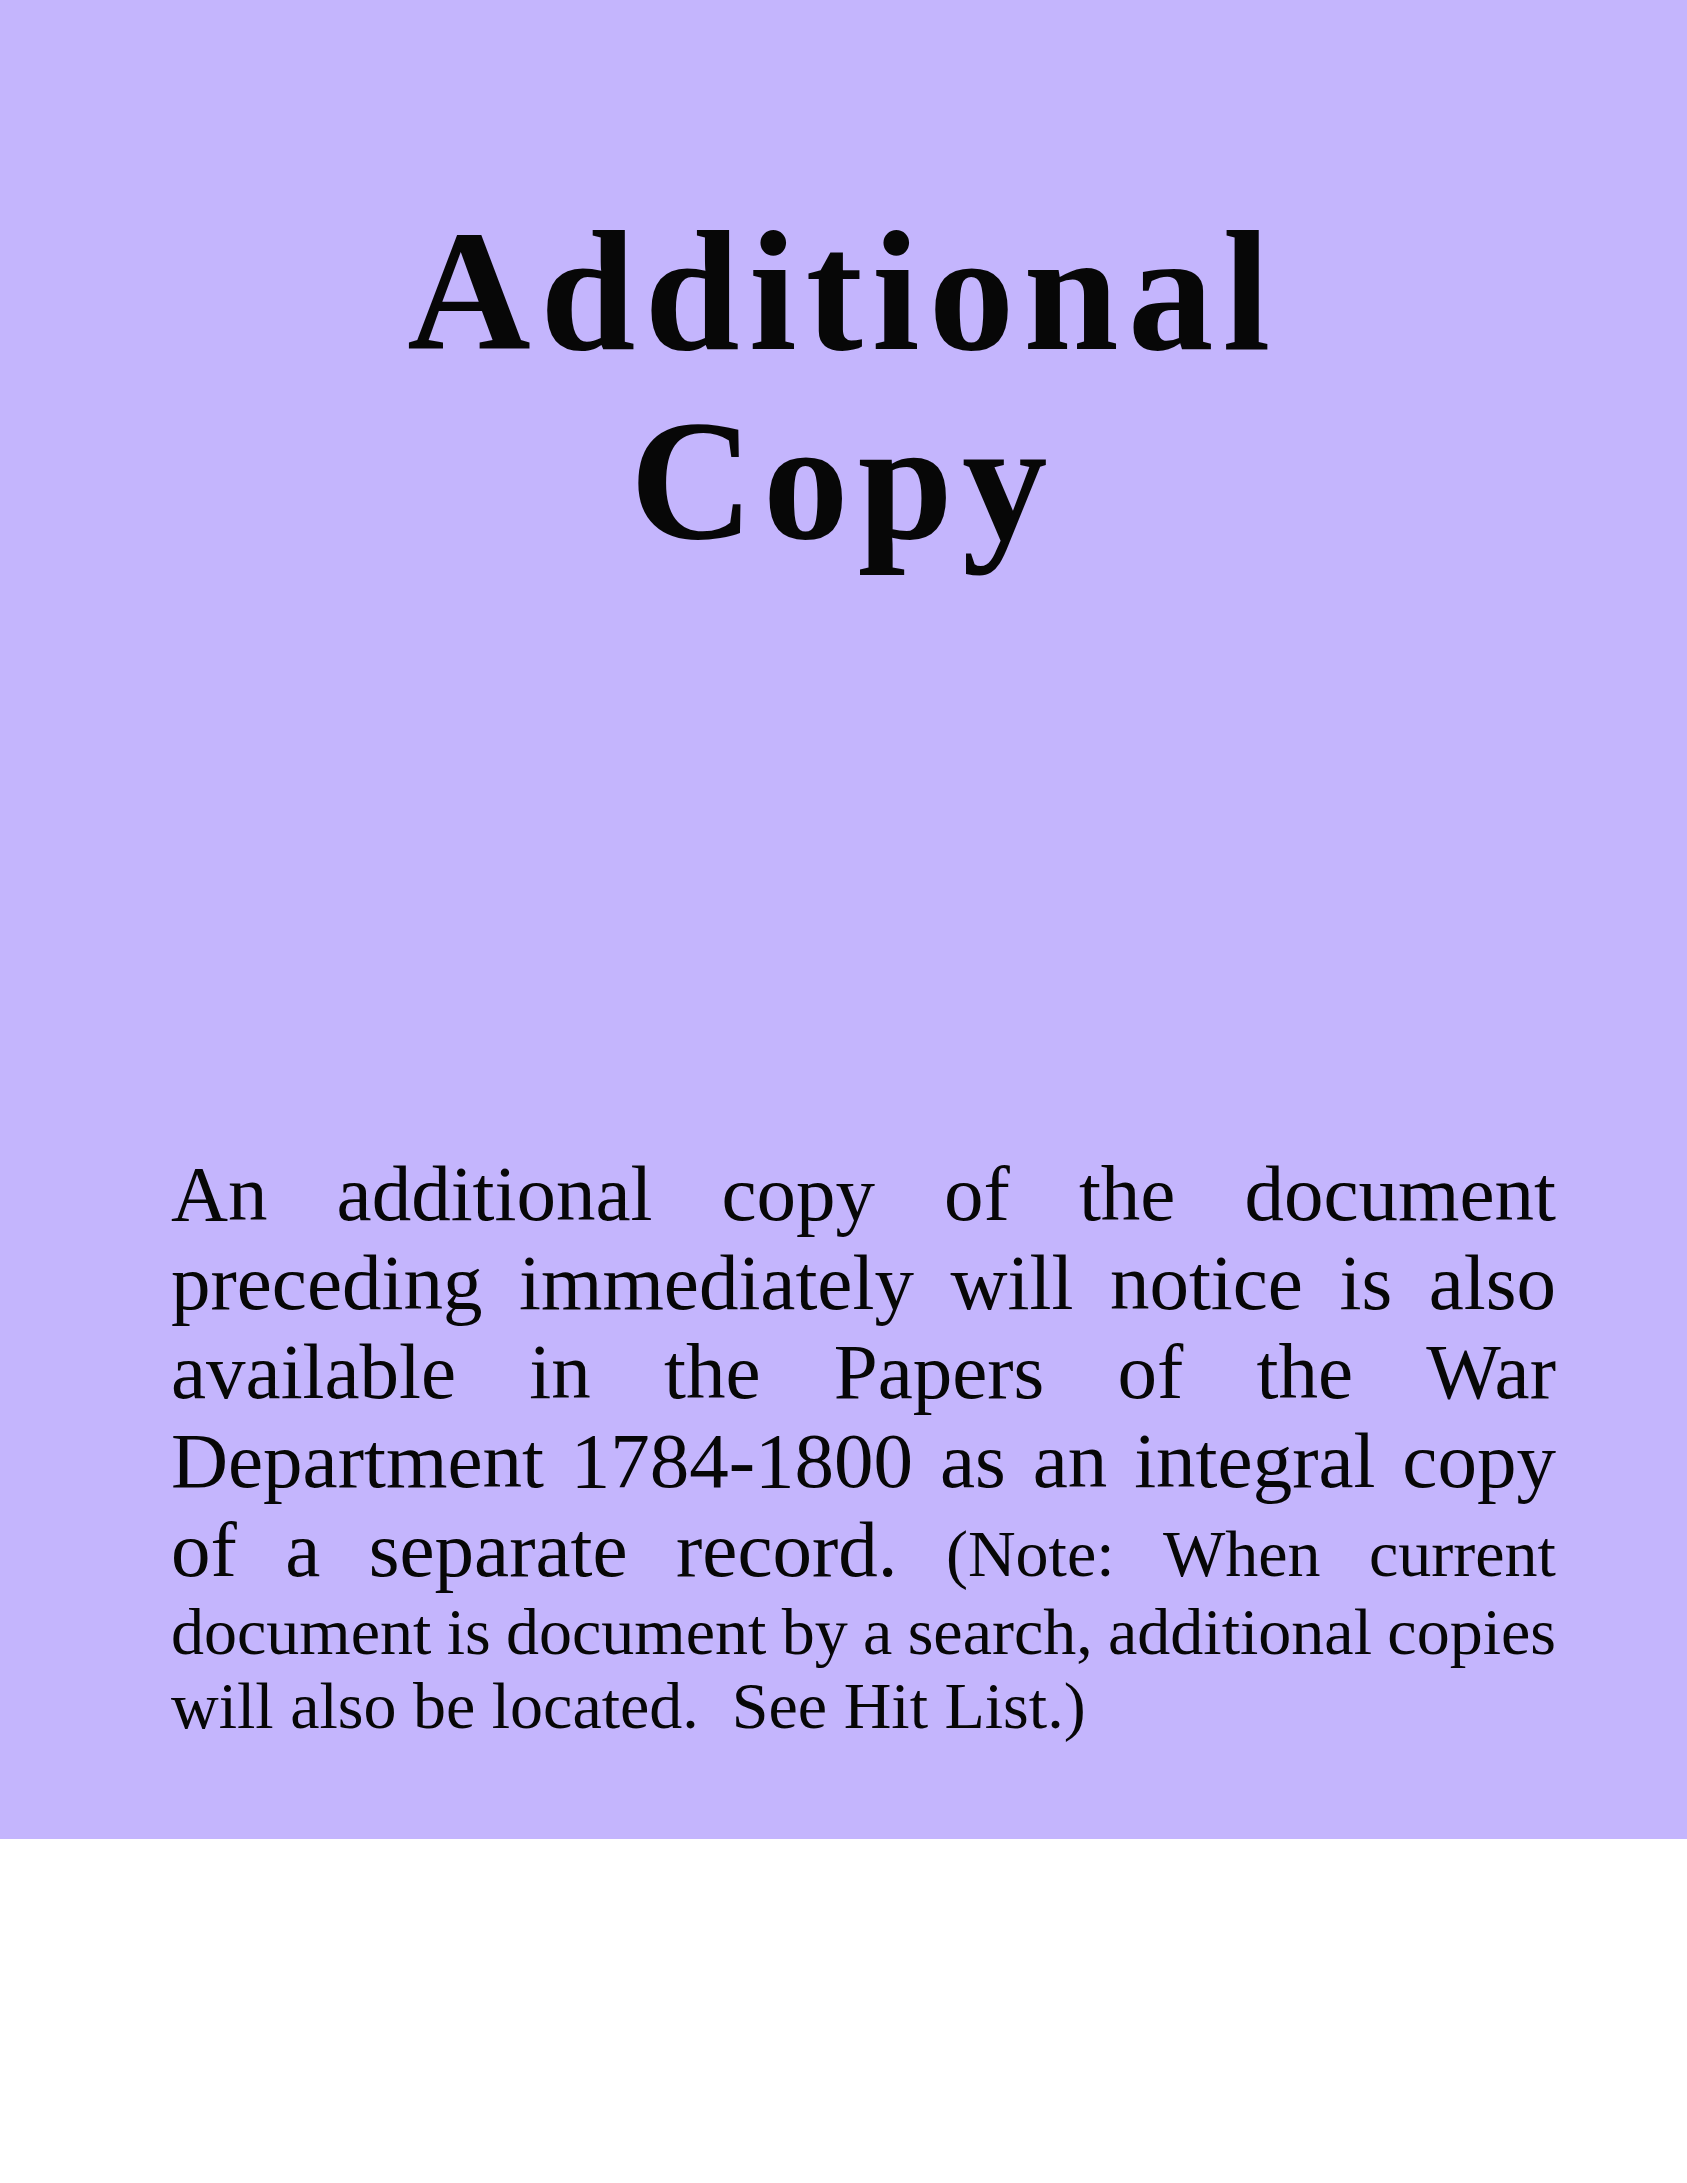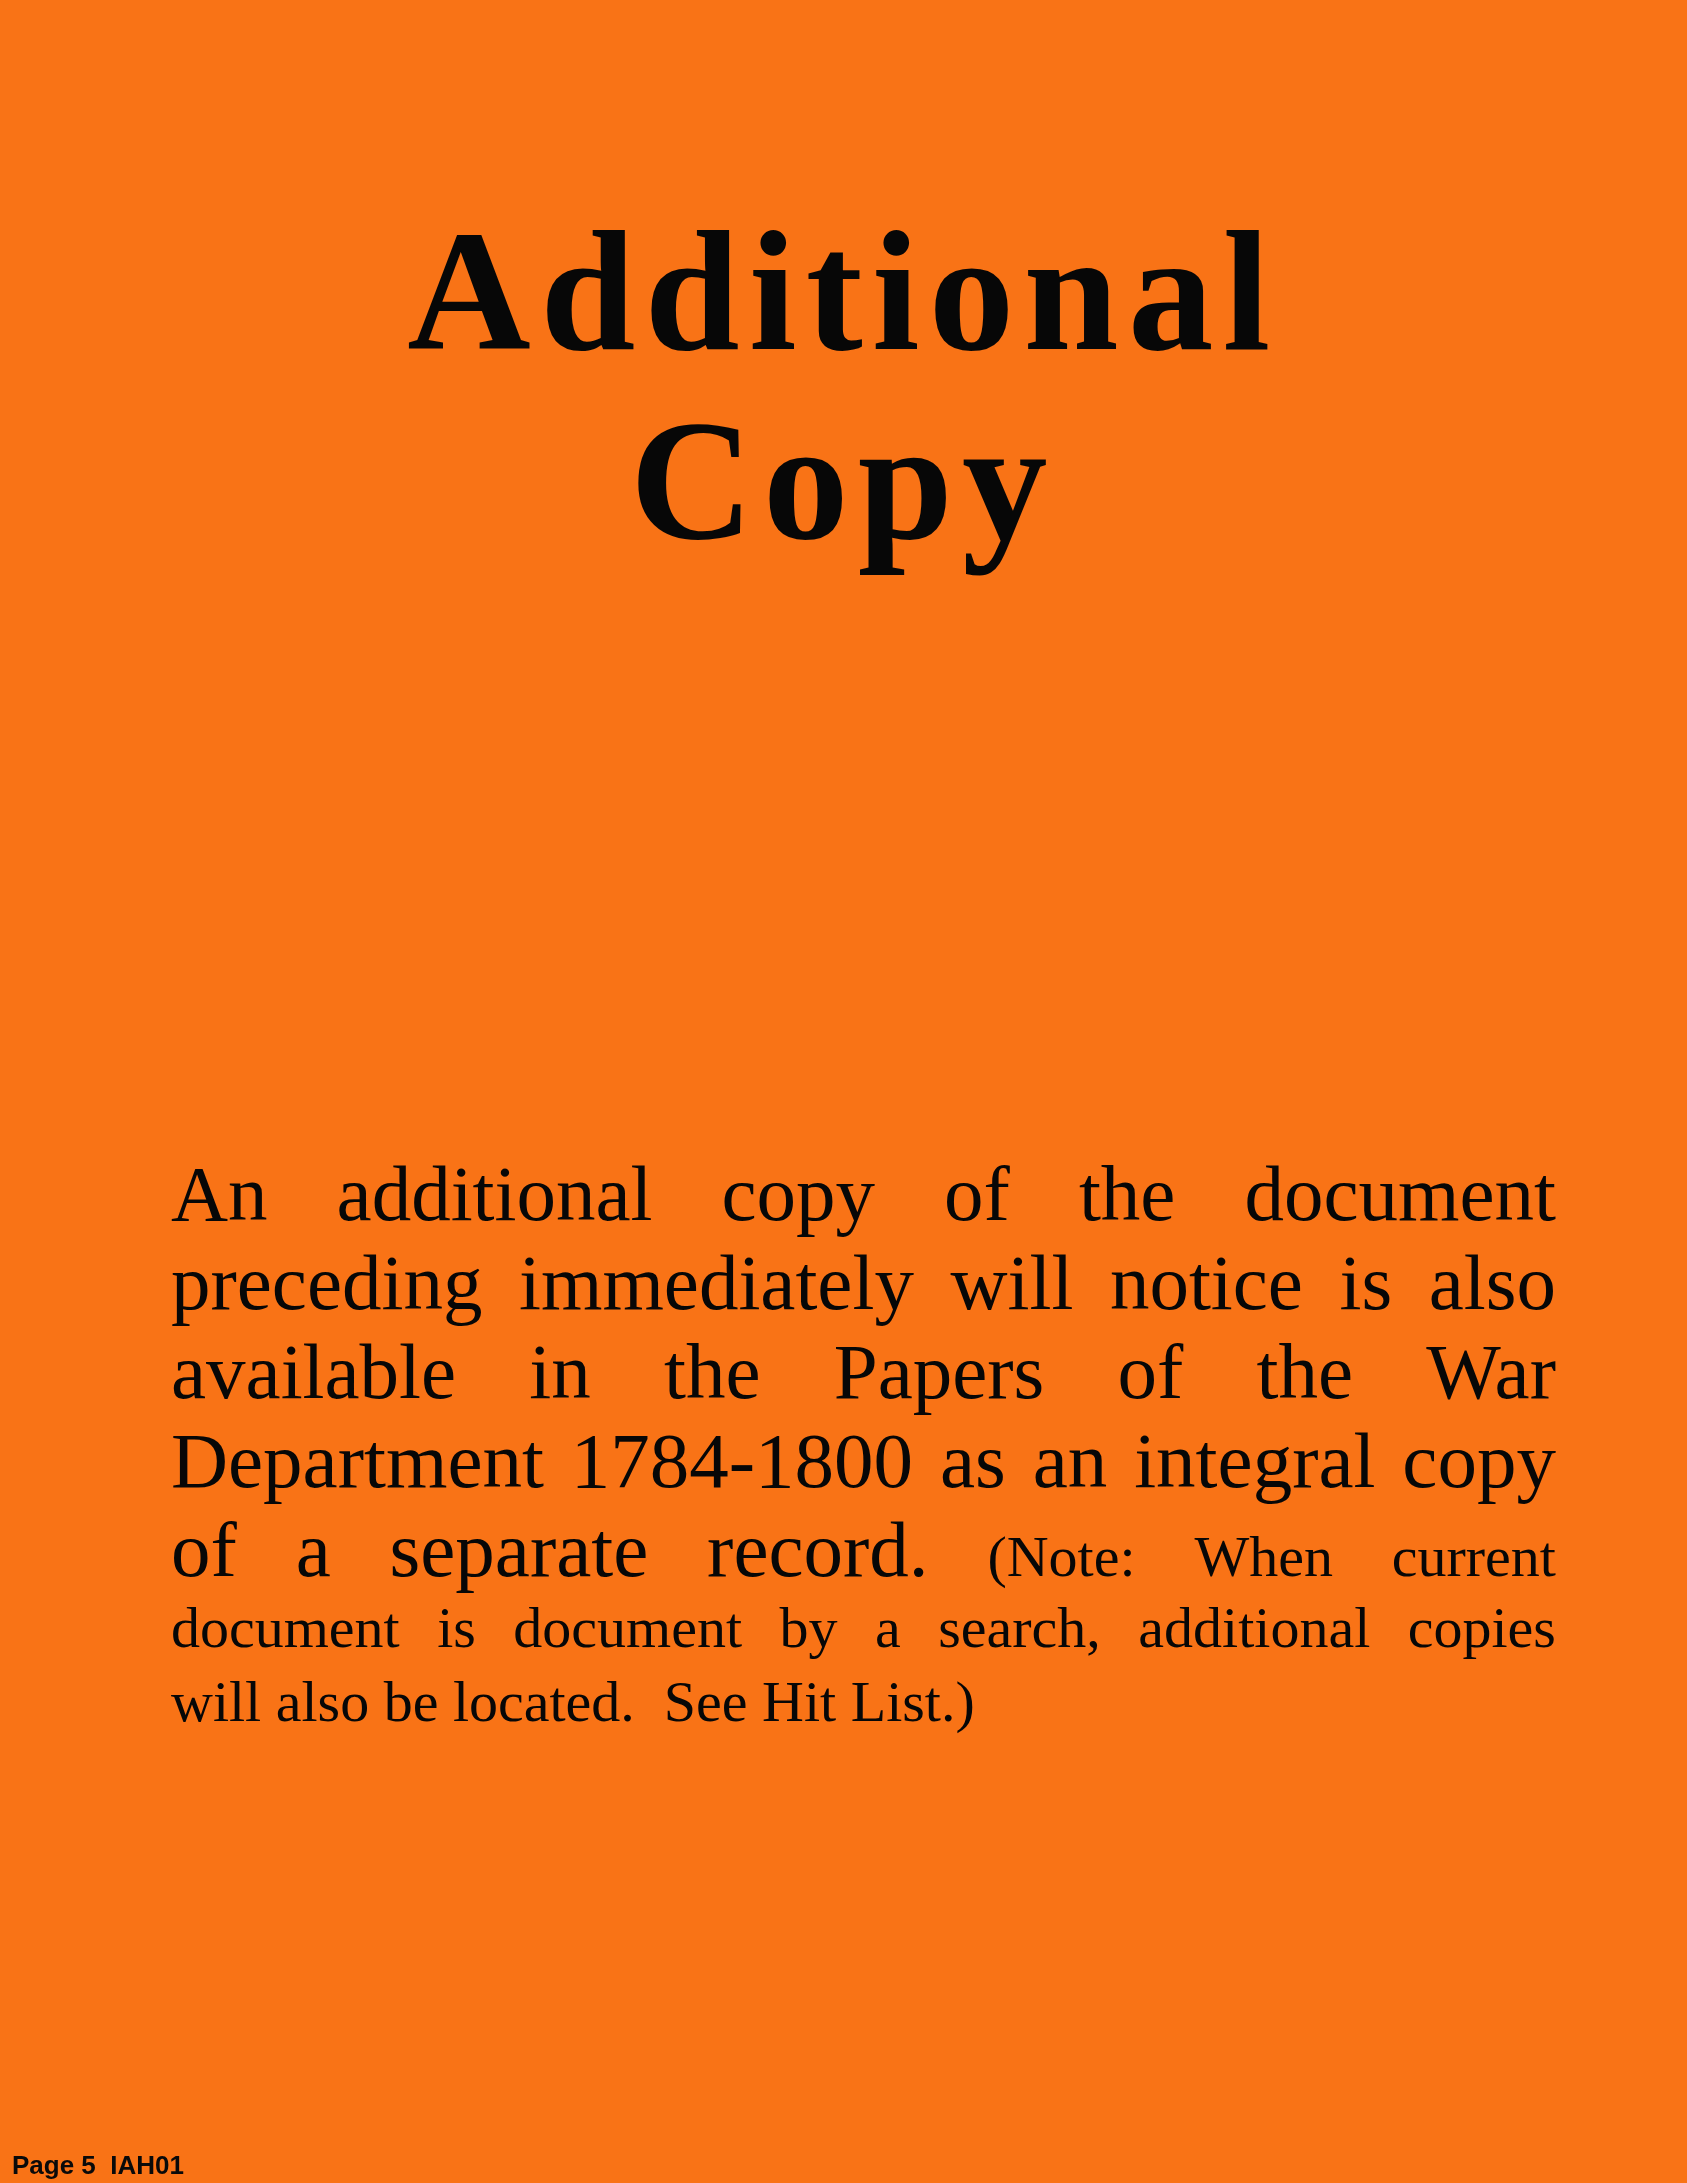--- a/index.html
+++ b/index.html
@@ -3,22 +3,22 @@
 <meta charset="utf-8">
 <style>
   html, body {
     margin: 0;
     padding: 0;
     background: #ffffff;
   }
   .page {
     position: relative;
     width: 1687px;
-    height: 2183px;
-    background: #f97316;
+    height: 1839px;
+    background: #c4b5fd;
     overflow: hidden;
     font-family: "Liberation Serif", serif;
     color: #070707;
   }
   
   .title-block {
     position: absolute;
     left: 0;
     right: 0;
     top: 197px;
@@ -41,21 +41,21 @@
   }
   .pline {
     display: flex;
     justify-content: space-between;
     align-items: baseline;
   }
   .pline.lg   { height: 89px; }
   .pline.sm   { height: 74px; }
   .pline .w   { line-height: 1; white-space: pre; }
   .pline .w.lg { font-size: 79px; }
-  .pline .w.sm { font-size: 58px;  }
+  .pline .w.sm { font-size: 66px;  }
   .pline.noflex {
     display: block;
     white-space: pre;
     line-height: 1;
   }
   
   .footer {
     position: absolute;
     left: 12px;
     top: 2152px;

